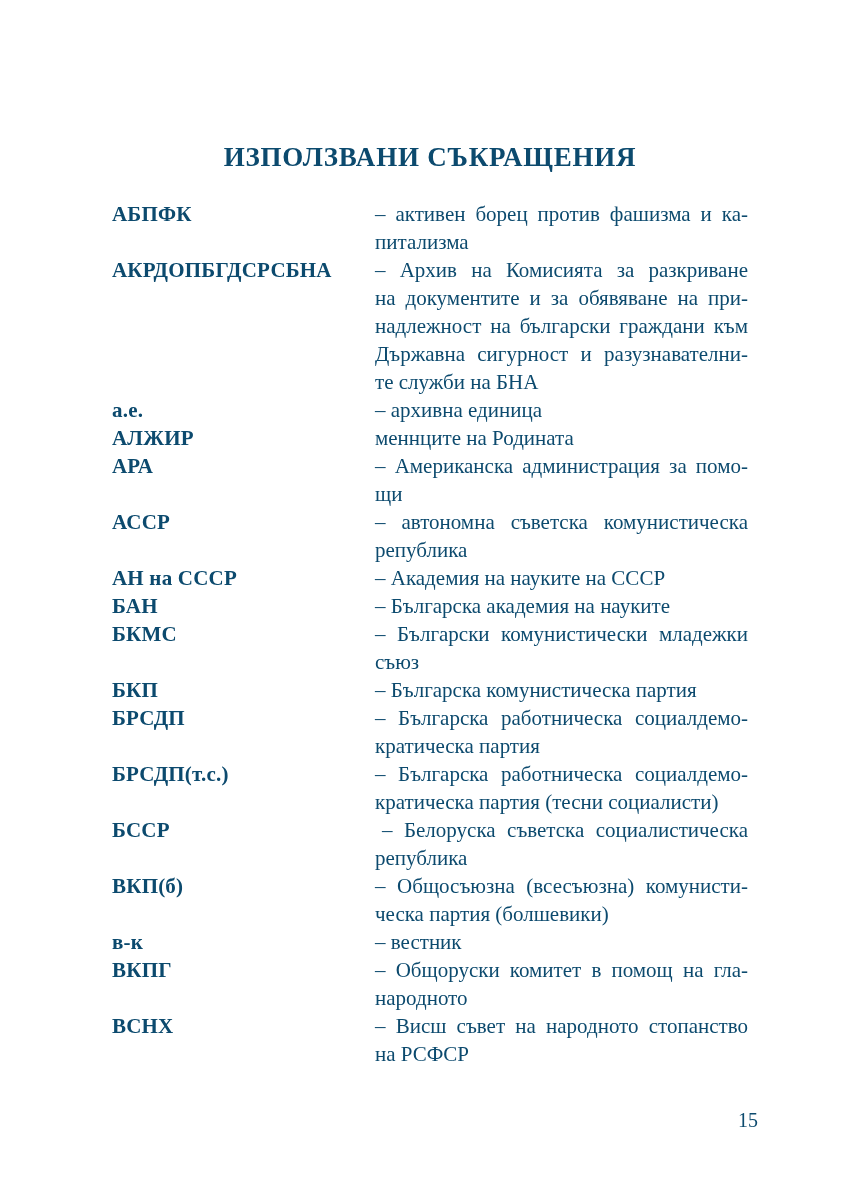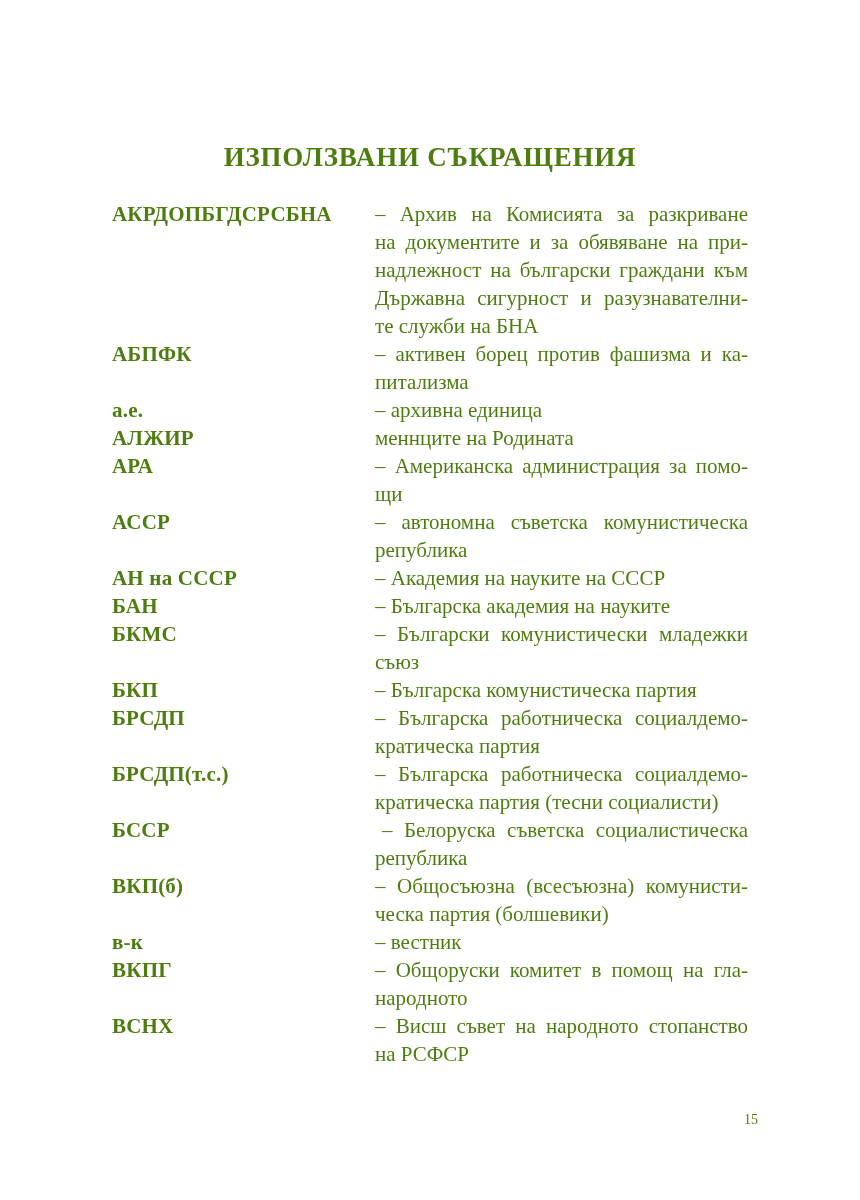--- a/index.html
+++ b/index.html
@@ -6,21 +6,21 @@
   html, body {
     margin: 0;
     padding: 0;
     background: #ffffff;
   }
   .page {
     position: relative;
     width: 860px;
     height: 1200px;
     background: #ffffff;
-    color: #4d7c0f;
+    color: #0c4a6e;
     font-family: "Liberation Serif", "DejaVu Serif", serif;
     overflow: hidden;
   }
   .page-title {
     position: absolute;
     top: 124px;
     left: 0;
     width: 100%;
     text-align: center;
     font-size: 27px;
@@ -58,53 +58,53 @@
     text-align: left;
     text-align-last: left;
   }
   .def .line.indent {
     padding-left: 7px;
   }
   .page-number {
     position: absolute;
     top: 1106px;
     right: 102px;
-    font-size: 14px;
+    font-size: 20px;
     line-height: 28px;
   }
 </style>
 </head>
 <body>
 
 <div class="page">
 
   <h1 class="page-title">ИЗПОЛЗВАНИ СЪКРАЩЕНИЯ</h1>
 
   <div class="entries">
+
+    <div class="entry">
+      <div class="term">АБПФК</div>
+      <div class="def">
+        <div class="line">– активен борец против фашизма и ка-</div>
+        <div class="line last">питализма</div>
+      </div>
+    </div>
 
     <div class="entry">
       <div class="term">АКРДОПБГДСРСБНА</div>
       <div class="def">
         <div class="line">– Архив на Комисията за разкриване</div>
         <div class="line">на документите и за обявяване на при-</div>
         <div class="line">надлежност на български граждани към</div>
         <div class="line">Държавна сигурност и разузнавателни-</div>
         <div class="line last">те служби на БНА</div>
       </div>
     </div>
 
     <div class="entry">
-      <div class="term">АБПФК</div>
-      <div class="def">
-        <div class="line">– активен борец против фашизма и ка-</div>
-        <div class="line last">питализма</div>
-      </div>
-    </div>
-
-    <div class="entry">
       <div class="term">а.е.</div>
       <div class="def">
         <div class="line last">– архивна единица</div>
       </div>
     </div>
 
     <div class="entry">
       <div class="term">АЛЖИР</div>
       <div class="def">
         <div class="line last">меннците на Родината</div>

